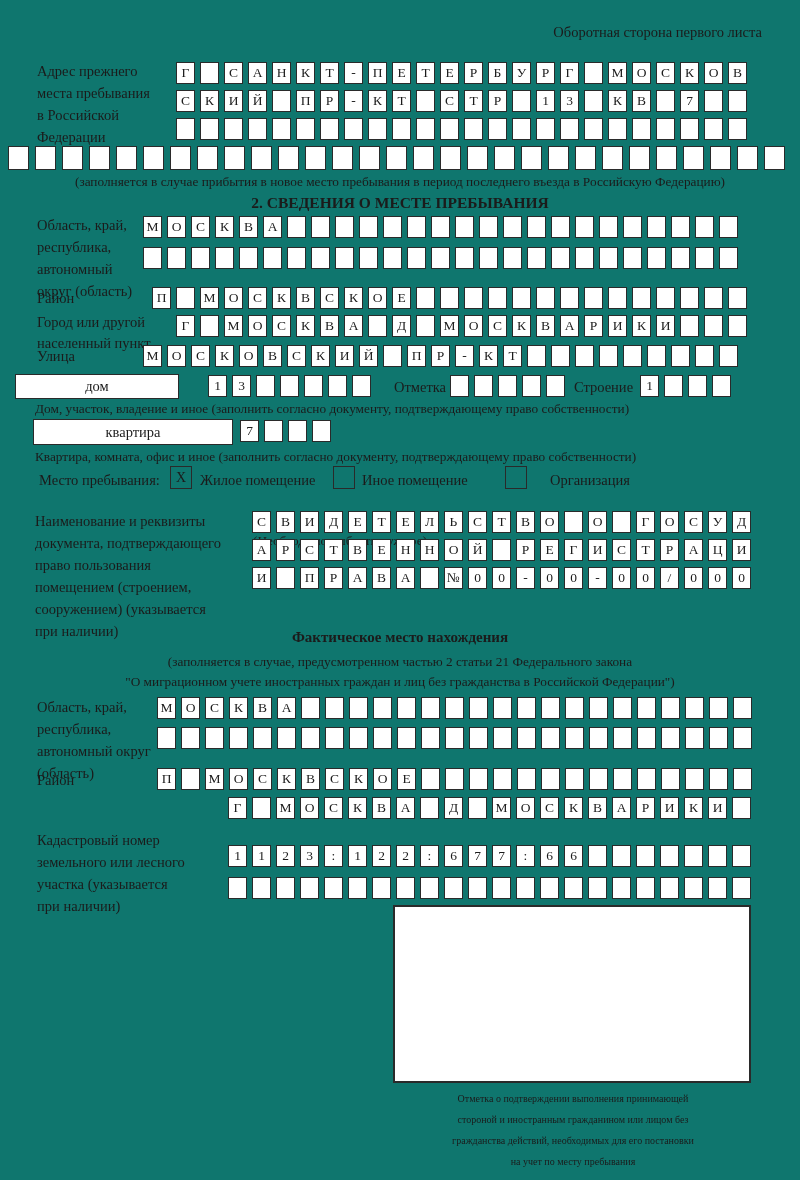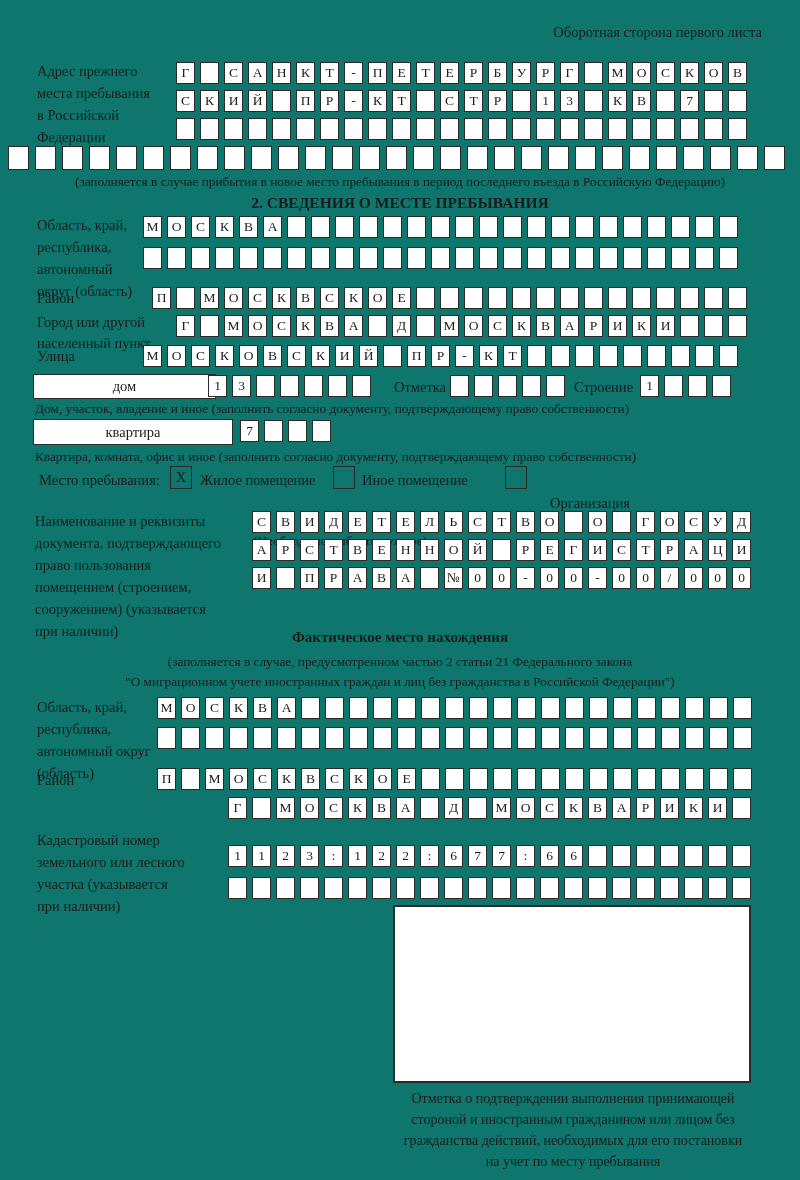--- a/index.html
+++ b/index.html
@@ -14,21 +14,21 @@
   .cell{width:19px;height:22px;box-sizing:border-box;border:1.6px solid #2a2a2a;
         display:flex;align-items:center;justify-content:center;
         font-size:13.5px;background:#fff;flex:0 0 auto;}
   .wide{gap:6px;}
   .wide .cell{width:21px;height:24px;}
   .fieldbox{box-sizing:border-box;border:1.7px solid #2a2a2a;display:flex;
         align-items:center;justify-content:center;font-size:14.5px;background:#fff;}
   .checkbox{width:22px;height:23px;box-sizing:border-box;border:1.7px solid #2a2a2a;
         display:flex;align-items:center;justify-content:center;font-size:14px;}
   .stampbox{box-sizing:border-box;border:2px solid #2a2a2a;background:#fff;}
-  .stampcap{font-size:14px;line-height:21px;text-align:center;}
+  .stampcap{font-size:10px;line-height:21px;text-align:center;}
 </style>
 </head>
 <body>
 
 <div id="page">
 
   <div class="abs cap" style="top:24px;right:38px;font-size:14.5px;">Оборотная сторона первого листа</div>
 
   <div class="abs lbl" style="left:37px;top:60px;">
     <div>Адрес прежнего</div>
@@ -292,21 +292,21 @@
       <div class="cell"></div>
       <div class="cell"></div>
       <div class="cell"></div>
       <div class="cell"></div>
       <div class="cell"></div>
       <div class="cell"></div>
       <div class="cell"></div>
       <div class="cell"></div>
     </div>
 
-  <div class="abs fieldbox" style="left:33px;top:374px;width:183px;height:25px;">дом</div>
+  <div class="abs fieldbox" style="left:15px;top:374px;width:164px;height:25px;">дом</div>
   <div class="abs cellrow" style="left:208px;top:375px;">
       <div class="cell">1</div>
       <div class="cell">3</div>
       <div class="cell"></div>
       <div class="cell"></div>
       <div class="cell"></div>
       <div class="cell"></div>
       <div class="cell"></div>
     </div>
   <div class="abs lbl" style="left:394px;top:376px;">Отметка</div>
@@ -334,21 +334,21 @@
       <div class="cell"></div>
     </div>
   <div class="abs cap" style="left:35px;top:449px;">Квартира, комната, офис и иное (заполнить согласно документу, подтверждающему право собственности)</div>
 
   <div class="abs lbl" style="left:39px;top:469px;">Место пребывания:</div>
   <div class="abs checkbox" style="left:170px;top:466px;">X</div>
   <div class="abs lbl" style="left:200px;top:469px;">Жилое помещение</div>
   <div class="abs checkbox" style="left:333px;top:466px;"></div>
   <div class="abs lbl" style="left:362px;top:469px;">Иное помещение</div>
   <div class="abs checkbox" style="left:505px;top:466px;"></div>
-  <div class="abs lbl" style="left:550px;top:469px;margin-top:23px;">Организация</div>
+  <div class="abs lbl" style="left:550px;top:469px;">Организация</div>
   <div class="abs cap" style="left:160px;top:493px;width:360px;text-align:center;margin-top:40px;">(Необходимо выбрать нужное)</div>
 
   <div class="abs lbl" style="left:35px;top:510px;">
     <div>Наименование и реквизиты</div>
     <div>документа, подтверждающего</div>
     <div>право пользования</div>
     <div>помещением (строением,</div>
     <div>сооружением) (указывается</div>
     <div>при наличии)</div>
   </div>

